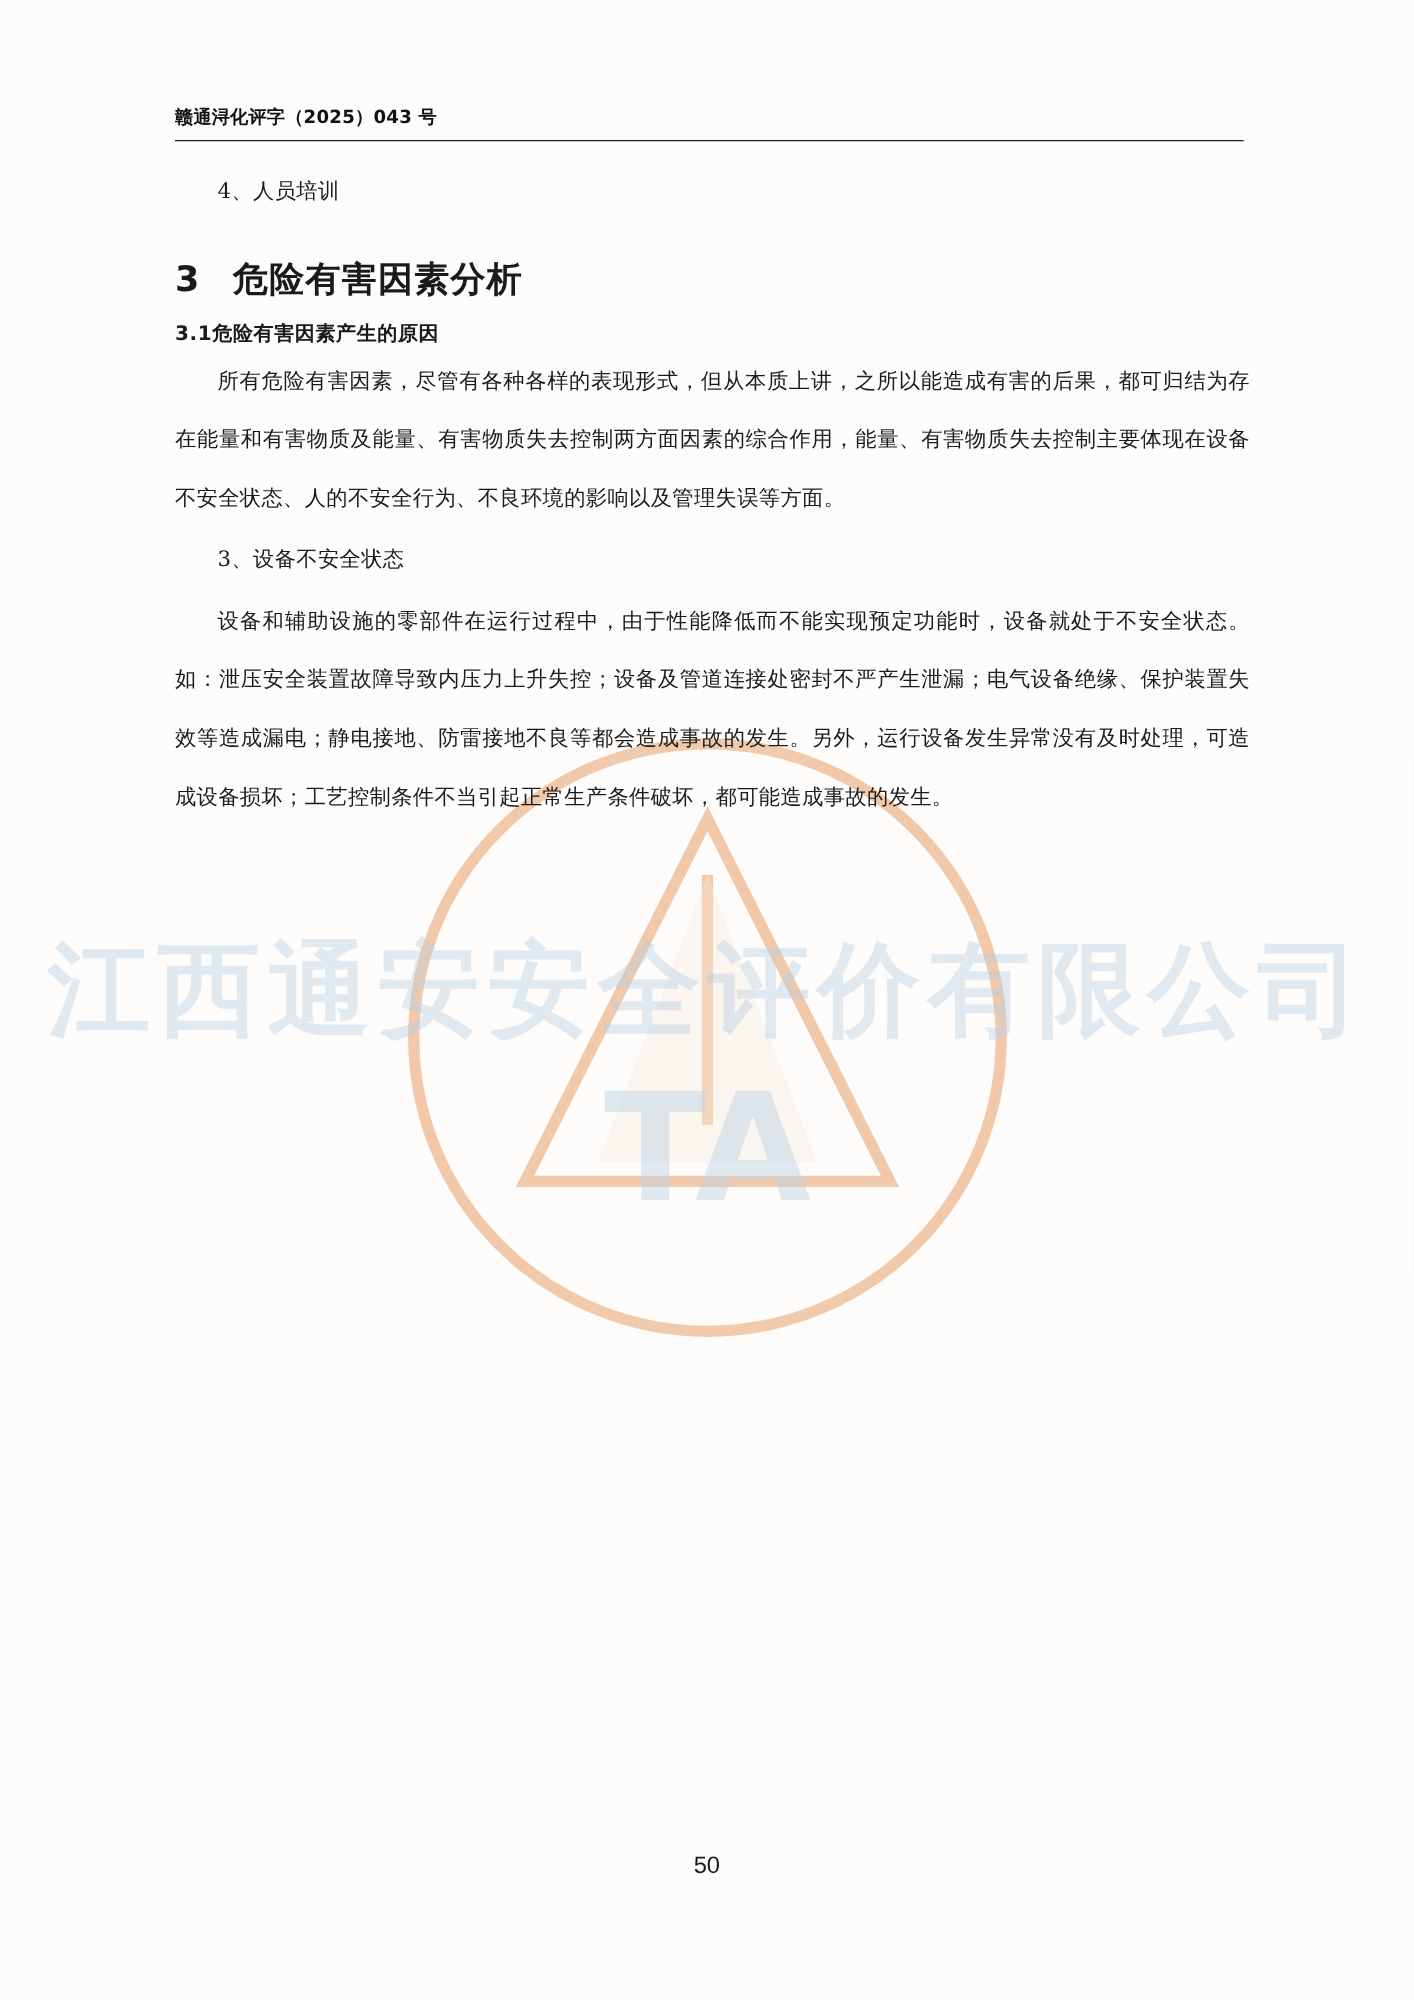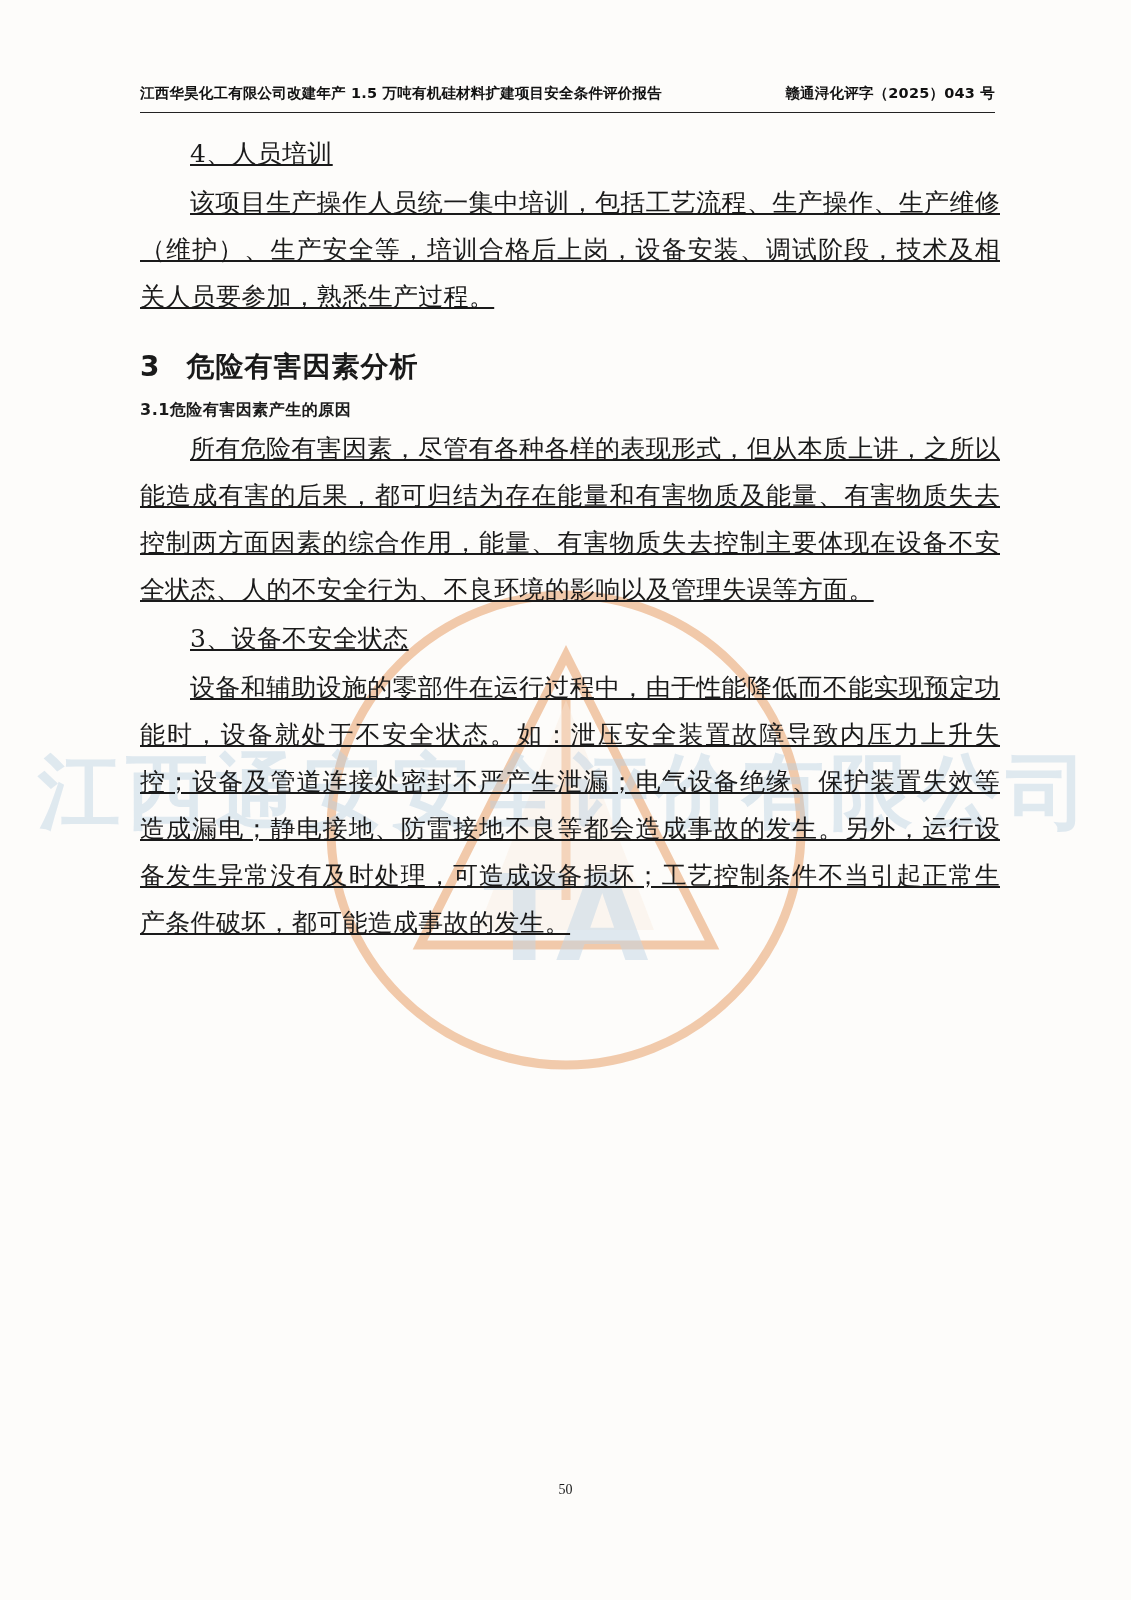--- a/index.html
+++ b/index.html
@@ -58,27 +58,26 @@
   
   .content {
     position: absolute;
     top: 130px;
     left: 140px;
     width: 860px;
     z-index: 3;
   }
   p.para {
     margin: 0 0 2px 0;
-    font-size: 25px;
+    font-size: 17px;
     line-height: 47px;
     text-align: justify;
     text-justify: inter-ideograph;
     text-indent: 2em;
     letter-spacing: 0.3px;
-    text-decoration: underline;
   }
   p.listline {
     text-indent: 2em;
   }
 
   h2.chapter {
     margin: 28px 0 6px 0;
     font-family: "DejaVu Sans", "Liberation Sans", sans-serif;
     font-weight: bold;
     font-size: 28px;
@@ -96,22 +95,22 @@
     text-align: left;
     letter-spacing: 0.5px;
   }
 
   .pagenum {
     position: absolute;
     top: 1482px;
     left: 0;
     width: 1131px;
     text-align: center;
-    font-size: 14px;
-    font-family: Liberation Serif, serif;
+    font-size: 19px;
+    font-family: Liberation Sans, sans-serif;
     z-index: 3;
   }
 </style>
 </head>
 <body>
 
 <div class="page">
 
   <svg class="watermark" viewBox="0 0 1131 1600">
     <g opacity="0.55">
@@ -122,29 +121,27 @@
     </g>
     <g opacity="0.5">
       <text x="566" y="960" text-anchor="middle" font-family="DejaVu Sans, Liberation Sans, sans-serif" font-size="120" font-weight="bold" fill="#c2d6e6">TA</text>
     </g>
     <g opacity="0.42">
       <text x="566" y="820" text-anchor="middle" font-family="DejaVu Sans, Liberation Sans, sans-serif" font-size="82" font-weight="bold" fill="#b8cfe2" letter-spacing="6">江西通安安全评价有限公司</text>
     </g>
   </svg>
 
   <div class="header">
-    <span>江西华昊化工有限公司改建年产 1.5 万吨有机硅材料扩建项目安全条件评价报告</span>
     <span>赣通浔化评字（2025）043 号</span>
   </div>
   <div class="header-line"></div>
 
   <div class="content">
 
     <p class="para listline">4、人员培训</p>
-    <p class="para">该项目生产操作人员统一集中培训，包括工艺流程、生产操作、生产维修（维护）、生产安全等，培训合格后上岗，设备安装、调试阶段，技术及相关人员要参加，熟悉生产过程。</p>
 
     <h2 class="chapter">
       <span class="num">3</span><span>危险有害因素分析</span>
     </h2>
 
     <h3 class="section">
       <span>3.1</span><span>危险有害因素产生的原因</span>
     </h3>
 
     <p class="para">所有危险有害因素，尽管有各种各样的表现形式，但从本质上讲，之所以能造成有害的后果，都可归结为存在能量和有害物质及能量、有害物质失去控制两方面因素的综合作用，能量、有害物质失去控制主要体现在设备不安全状态、人的不安全行为、不良环境的影响以及管理失误等方面。</p>

